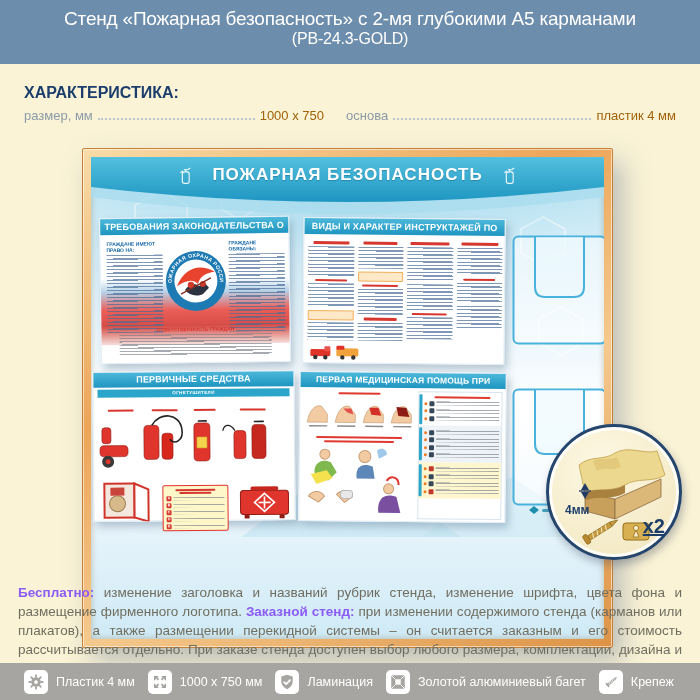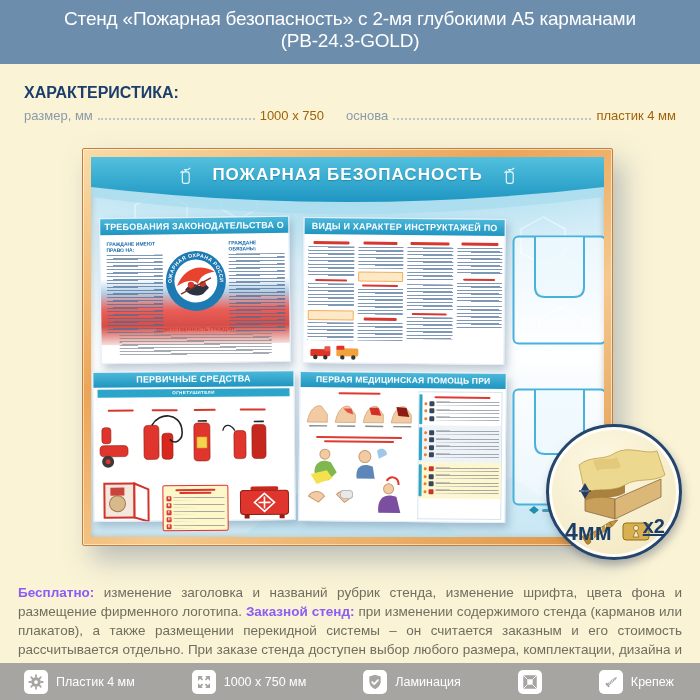--- a/index.html
+++ b/index.html
@@ -2,34 +2,34 @@
 <html><head>
 <meta charset="utf-8">
 <style>
   html,body{margin:0;padding:0;}
   body{width:700px;height:700px;position:relative;font-family:"Liberation Sans",sans-serif;background:#faf3d6;overflow:hidden;}
   .abs{position:absolute;}
 
   
   .banner{left:0;top:0;width:700px;height:64px;background:#6d8dac;color:#fff;text-align:center;}
   .banner .l1{padding-top:8px;font-size:19px;letter-spacing:-.2px;}
-  .banner .l2{font-size:19px;letter-spacing:-.2px;}
+  .banner .l2{font-size:16px;letter-spacing:-.2px;}
 
   
   .specs-head{left:24px;top:84px;width:652px;display:flex;justify-content:space-between;font-size:16px;font-weight:bold;color:#1b3e6d;}
   .specs-head .gold{color:#d5242b;}
   .specs-row{left:24px;top:108px;width:652px;display:flex;font-size:13px;color:#8b9aa9;}
   .spec-pair{display:flex;align-items:flex-end;}
   .spec-pair.first{width:300px;text-align:right;}
   .spec-pair.second{flex:1;margin-left:22px;}
   .spec-dots{flex:1;border-bottom:2px dotted #bcc5cd;margin:0 5px 3px 5px;}
   .spec-val{color:#a16207;}
 
   
-  .stand{left:82px;top:148px;width:531px;height:398px;background:linear-gradient(150deg,#f8dca8 0%,#eca558 35%,#f5c98d 62%,#dd9345 100%);border:1px solid #c67f33;border-radius:2px;padding:8px;box-sizing:border-box;box-shadow:10px 14px 26px rgba(125,140,155,.5),inset 0 0 0 1px rgba(255,255,255,.55);}
+  .stand{left:82px;top:148px;width:531px;height:500px;background:linear-gradient(150deg,#f8dca8 0%,#eca558 35%,#f5c98d 62%,#dd9345 100%);border:1px solid #c67f33;border-radius:2px;padding:8px;box-sizing:border-box;box-shadow:10px 14px 26px rgba(125,140,155,.5),inset 0 0 0 1px rgba(255,255,255,.55);}
   .face{position:relative;width:100%;height:100%;overflow:hidden;background:linear-gradient(180deg,#b9e2f1 0%,#ddf1fa 26%,#ffffff 52%,#e2f2fa 82%,#cfeaf6 100%);box-shadow:inset 0 0 6px rgba(120,80,20,.35);}
   .sweep{left:-30px;top:18px;width:580px;height:90px;background:radial-gradient(ellipse at 50% 0%,rgba(150,212,234,.65) 0%,rgba(150,212,234,0) 70%);}
   .band-svg{left:0;top:0;width:100%;height:64px;}
   .stand-title{left:0;top:8px;width:100%;text-align:center;color:#fff;font-weight:bold;font-size:17px;letter-spacing:1px;text-shadow:0 1px 1px rgba(0,60,90,.3);}
   .ext-ic{top:9px;width:13px;height:19px;opacity:.9;}
 
   
   .poster{position:absolute;background:#fff;box-shadow:3px 5px 8px rgba(95,125,150,.42);border:1px solid #e2eef6;box-sizing:border-box;}
   .phead{background:linear-gradient(180deg,#4cb8da 0%,#1f95c0 100%);color:#fff;font-weight:bold;text-align:center;letter-spacing:.2px;}
   .p1{left:9px;top:60px;width:190px;height:146px;transform:rotate(-.7deg);}
@@ -82,21 +82,21 @@
 
   
   .pocket{position:absolute;}
 
   
   .logo{left:437px;top:348px;width:40px;height:12px;}
 
   
   .inset{left:546px;top:424px;width:136px;height:136px;border-radius:50%;background:radial-gradient(circle at 40% 30%,#fdf8e4 0%,#f5ebc8 70%,#efe2ba 100%);border:3px solid #24456e;box-shadow:2px 5px 9px rgba(60,70,90,.35),inset 0 0 0 3px rgba(255,255,255,.85);box-sizing:border-box;}
   .inset svg{position:absolute;left:0;top:0;}
-  .inset-4mm{position:absolute;left:16px;top:92px;font-size:23px;font-weight:bold;color:#1c3e6b;}
+  .inset-4mm{position:absolute;left:16px;top:76px;font-size:12px;font-weight:bold;color:#1c3e6b;}
   .inset-x2{position:absolute;right:14px;top:88px;font-size:20px;font-weight:bold;color:#1c3e6b;text-decoration:underline;}
 
   
   .desc{left:18px;top:569px;width:664px;font-size:13.5px;line-height:1.43;color:#6f6e5f;text-align:justify;}
   .desc b{color:#8b5cf6;}
 
   
   .footbar{left:0;bottom:0;width:700px;height:37px;background:#a7a5a2;display:flex;align-items:center;justify-content:space-between;padding:0 26px 0 24px;box-sizing:border-box;}
   .fitem{display:flex;align-items:center;gap:8px;}
   .tile{width:24px;height:24px;background:#fff;border-radius:5px;display:flex;align-items:center;justify-content:center;}
@@ -527,20 +527,21 @@
           <rect x="3" y="3" width="18" height="18" rx="2" fill="#a7a5a2"></rect>
           <rect x="8.4" y="8.4" width="7.2" height="7.2" fill="#fff"></rect>
           <g stroke="#fff" stroke-width="1.2">
             <line x1="3.6" y1="3.6" x2="8.4" y2="8.4"></line>
             <line x1="20.4" y1="3.6" x2="15.6" y2="8.4"></line>
             <line x1="3.6" y1="20.4" x2="8.4" y2="15.6"></line>
             <line x1="20.4" y1="20.4" x2="15.6" y2="15.6"></line>
           </g>
         </svg>
     </span>
+    <span class="flabel">Золотой алюминиевый багет</span>
   </div>
   <div class="fitem">
     <span class="tile">
       <svg width="18" height="18" viewBox="0 0 24 24">
           <g transform="rotate(-40 12 12)" fill="#a7a5a2">
             <rect x="7.5" y="10.4" width="11" height="3.4" rx=".6"></rect>
             <polygon points="18.5,10.4 22.5,12.1 18.5,13.8"></polygon>
             <rect x="4.6" y="8.8" width="2.8" height="6.6" rx="1.2"></rect>
             <g stroke="#fff" stroke-width=".9">
               <line x1="10" y1="10.4" x2="9" y2="13.8"></line>

